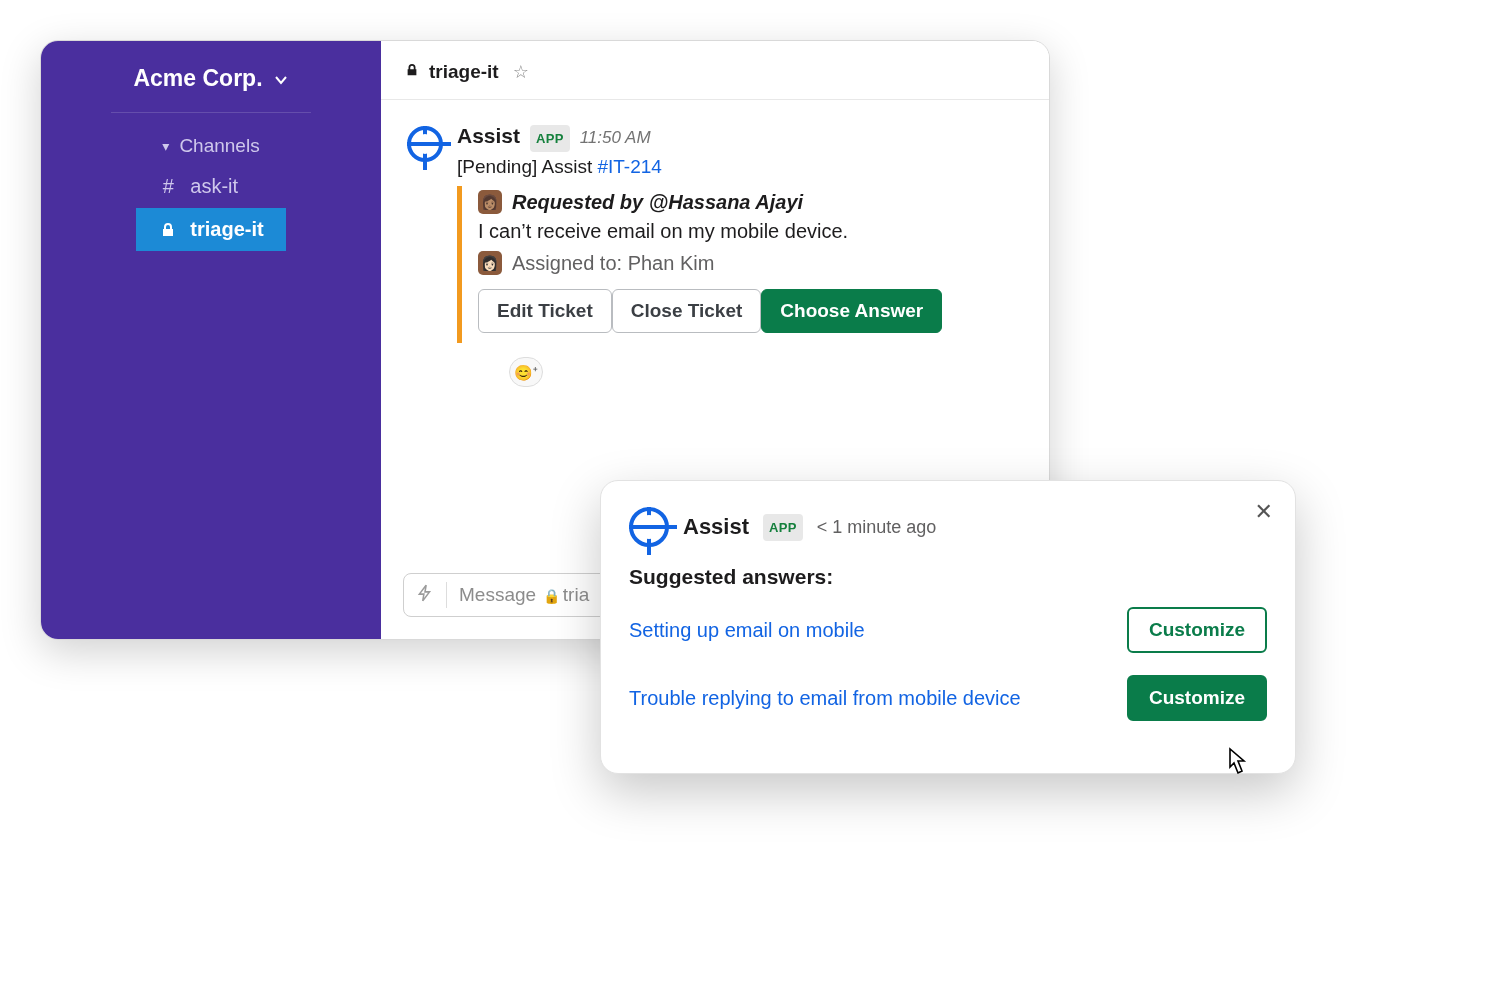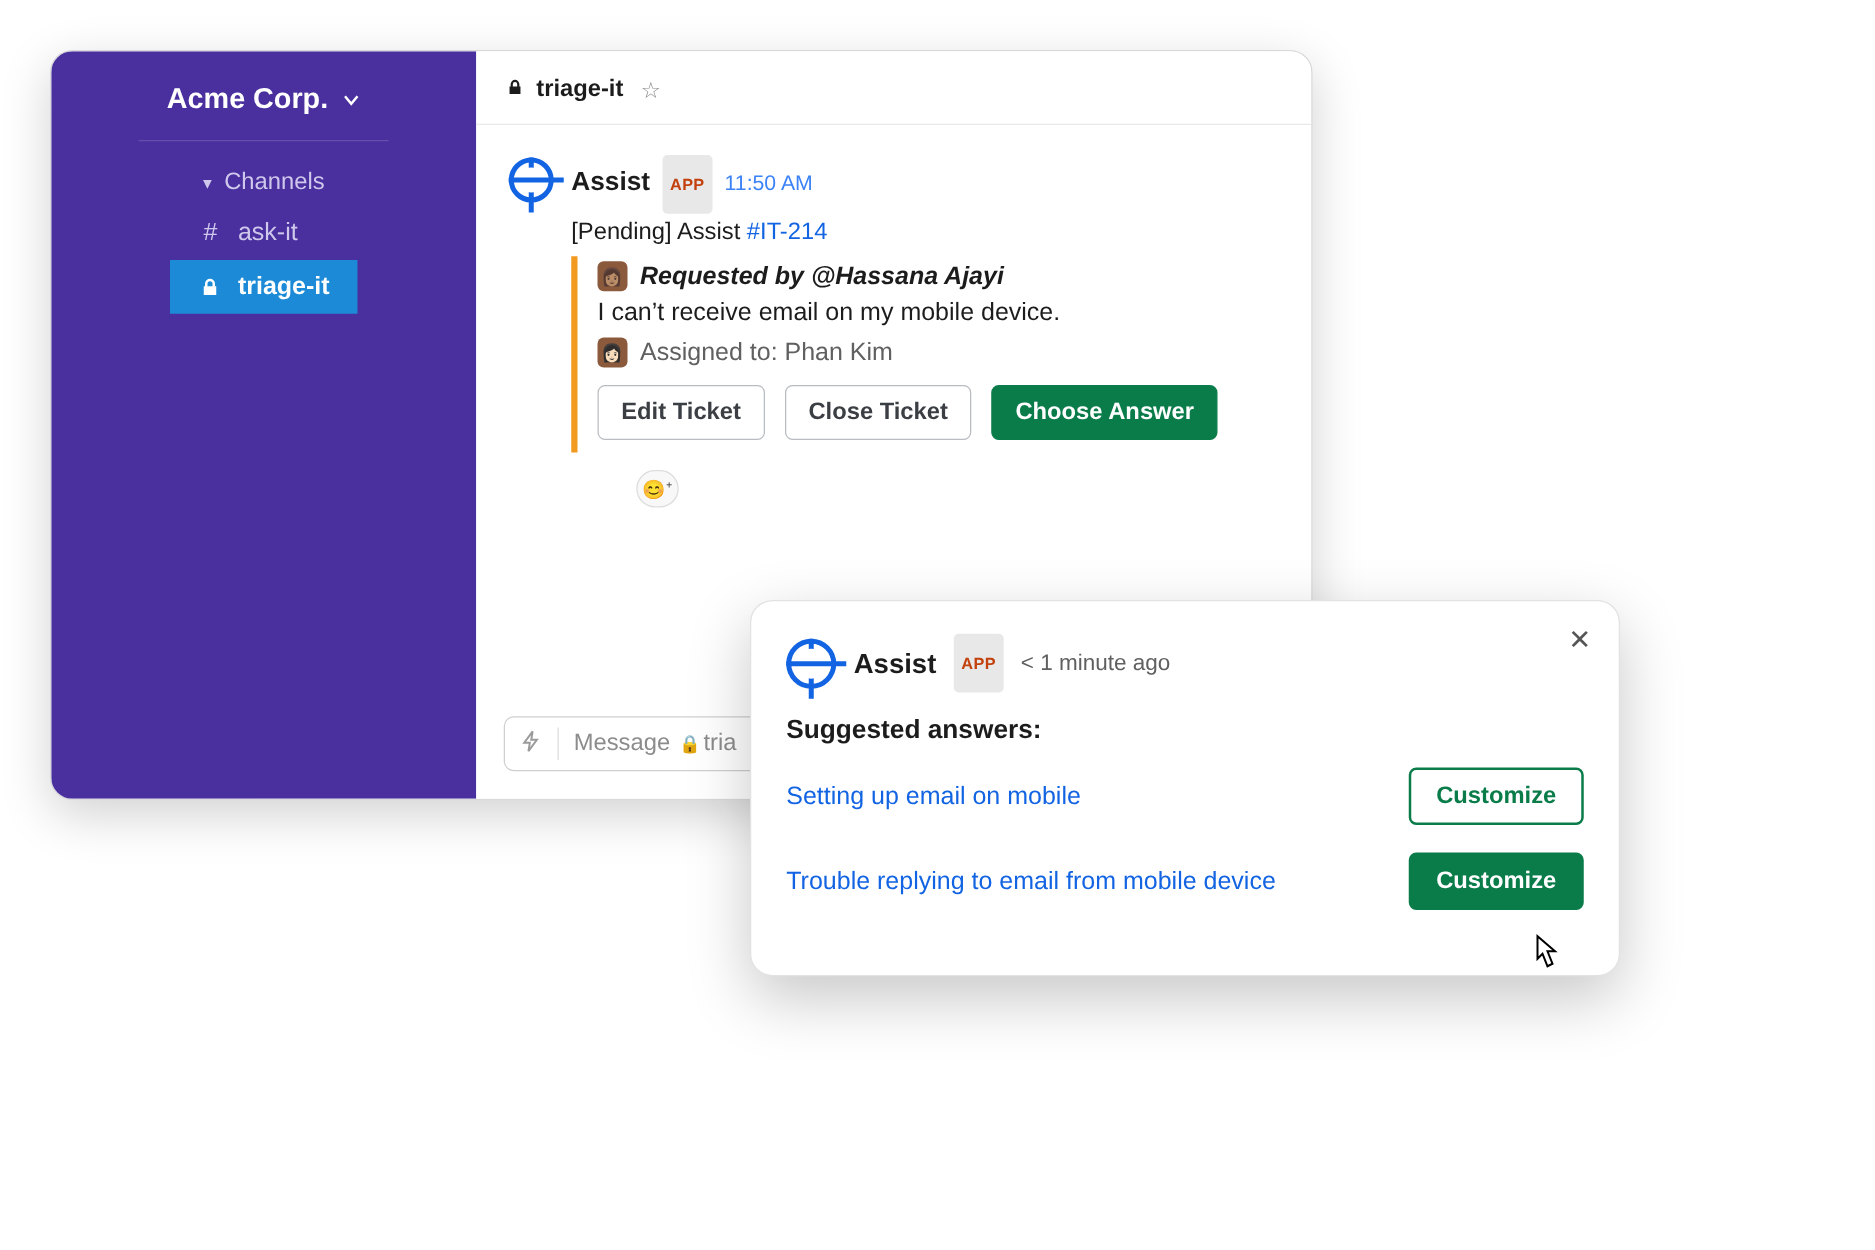--- a/index.html
+++ b/index.html
@@ -54,40 +54,40 @@
     content:""; position:absolute; background:#1264e3;
   }
   .avatar-ring::before { left:50%; top:-4px; width:4px; height:44px; transform:translateX(-50%);}
   .avatar-ring::after  { top:50%; left:-4px; height:4px; width:44px; transform:translateY(-50%);}
   .avatar-ring .inner { position:absolute; inset:4px; background:#fff; border-radius:50%; }
 
   .msg-body { flex:1; }
   .msg-head { display:flex; align-items:baseline; gap:10px; margin-bottom:4px; }
   .msg-head .sender { font-weight:800; font-size:21px; }
   .badge-app {
-    background:#e8e8e8; color:#c2410c; font-size:13px; font-weight:700;
-    padding:16px 6px; border-radius:4px; letter-spacing:0.3px;
-  }
-  .msg-head .time { color:#3b82f6; font-size:17px; }
+    background:#e8e8e8; color:#15803d; font-size:13px; font-weight:700;
+    padding:6px 6px; border-radius:4px; letter-spacing:0.3px;
+  }
+  .msg-head .time { color:#737373; font-size:17px;font-style:italic; }
   .pending-line { font-size:19px; margin-bottom:8px; }
   .pending-line .tlink { color:#1264e3; }
 
   .ticket-block {
     border-left:5px solid #f29a1f; padding:4px 0 10px 16px; margin-top:2px;
   }
   .req-row { display:flex; align-items:center; gap:10px; font-size:20px; margin-bottom:6px; }
   .mini-avatar {
     width:24px; height:24px; border-radius:5px; background:#8b5a3c;
     display:inline-flex; align-items:center; justify-content:center; font-size:14px;
     flex-shrink:0;
   }
   .req-row .strong { font-weight:800;font-style:italic; }
   .issue-text { font-size:20px; margin:4px 0 8px 0; }
   .assigned-row { display:flex; align-items:center; gap:10px; color:#616061; font-size:20px; margin-bottom:14px; }
-  .btn-row { display:flex; gap:16px; }
+  .btn-row { display:flex; gap:0; }
   .btn {
     font-size:19px; font-weight:600; padding:10px 18px; border-radius:6px; cursor:pointer;
     border:1px solid #b9bcc0; background:#fff; color:#3b3f44;
   }
   .btn.primary { background:#0a7c4a; border-color:#0a7c4a; color:#ffffff; font-weight:700; }
 
   .react-row { margin-top:14px; padding-left:52px; }
   .react-btn {
     width:34px; height:30px; border:1px solid #ddd; border-radius:16px; background:#f8f8f8;
     display:inline-flex; align-items:center; justify-content:center; color:#555; cursor:pointer;

